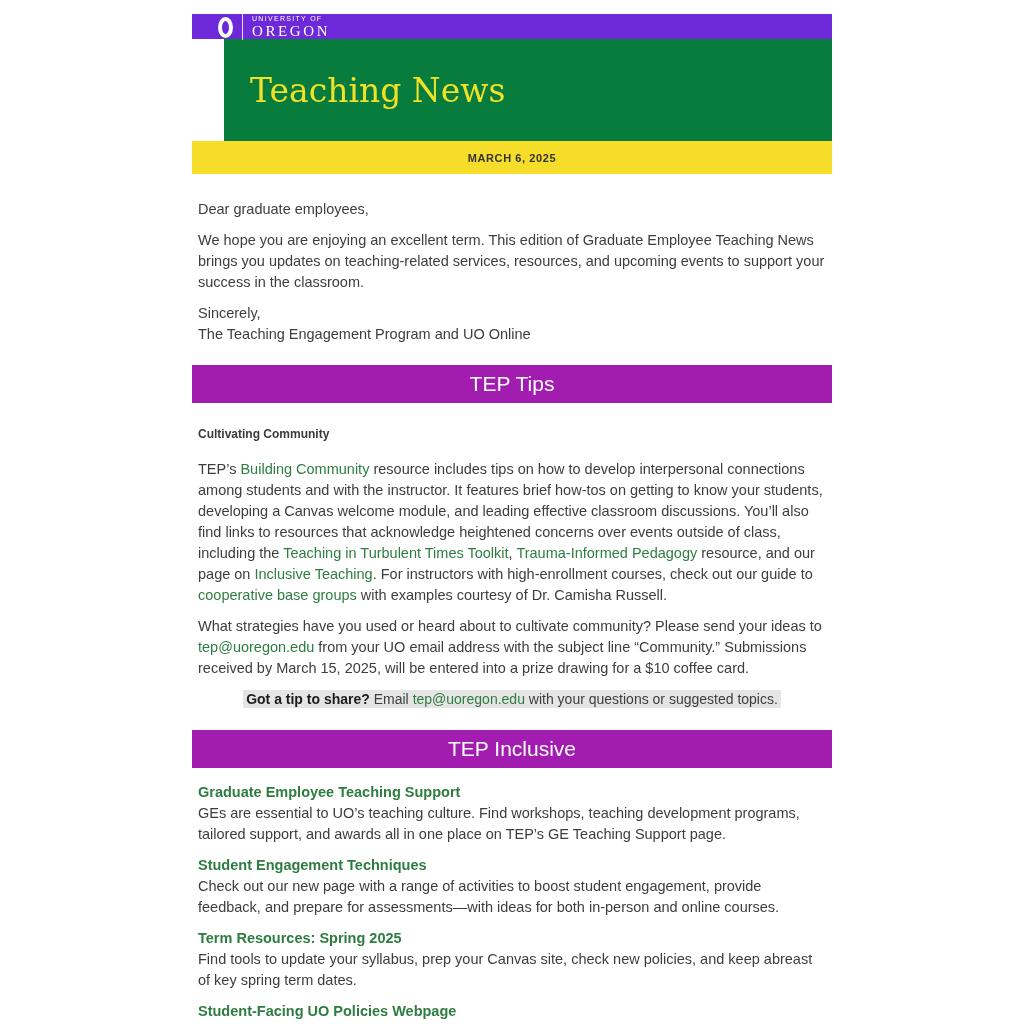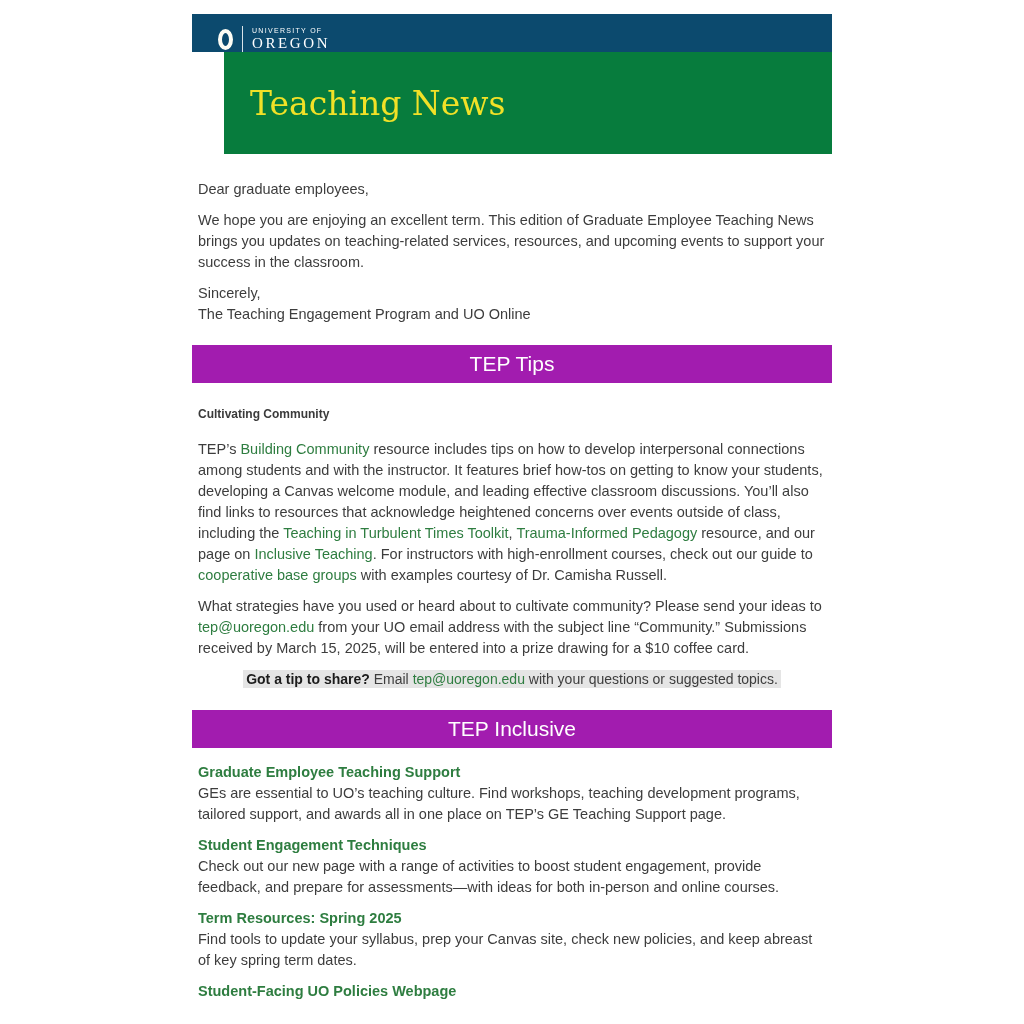--- a/index.html
+++ b/index.html
@@ -2,21 +2,21 @@
 <html><head>
 <meta charset="utf-8">
 <style>
   * { margin:0; padding:0; box-sizing:border-box; }
   html, body { width:1024px; height:1024px; overflow:hidden; background:#ffffff; }
   body { font-family:"Liberation Sans", sans-serif; color:#3d3d3d; }
 
   .email { width:640px; margin:14px auto 0; }
 
   
-  .topbar { background:#0c4a6e; height:38px; display:flex; align-items:flex-end; padding-left:26px; }
+  .topbar { background:#6d28d9; height:25px; display:flex; align-items:flex-start; padding-left:26px; }
   .logo { display:flex; align-items:center; gap:9px; cursor:pointer; }
   .logo-o { width:15px; height:21px; border:4px solid #fdfdf5; border-radius:50%; }
   .logo-sep { width:1px; height:26px; background:rgba(255,255,255,.85); }
   .logo-text { display:flex; flex-direction:column; line-height:1; color:#ffffff; }
   .logo-line1 { font-size:7px; letter-spacing:1.3px; margin-bottom:2px; }
   .logo-line2 { font-size:15px; letter-spacing:2.6px; font-family:"Liberation Serif", serif; }
 
   
   .banner { background:#077c3d; height:102px; display:flex; align-items:center; padding:0 26px;margin-left:32px; }
   .banner-title { color:#f1e127; font-family:"DejaVu Serif", serif; font-size:33px; font-weight:400; }
@@ -58,20 +58,23 @@
         <span class="logo-line1">UNIVERSITY OF</span>
         <span class="logo-line2">OREGON</span>
       </span>
     </div>
   </div>
 
   <div class="banner">
     <h1 class="banner-title">Teaching News</h1>
   </div>
 
+  <div class="datebar">
+    <span>MARCH 6, 2025</span>
+  </div>
 
   <div class="content">
     <p class="first">Dear graduate employees,</p>
     <p>We hope you are enjoying an excellent term. This edition of Graduate Employee Teaching News brings you updates on teaching-related services, resources, and upcoming events to support your success in the classroom.</p>
     <p>
       <span>Sincerely,</span><br>
       <span>The Teaching Engagement Program and UO Online</span>
     </p>
   </div>
 

